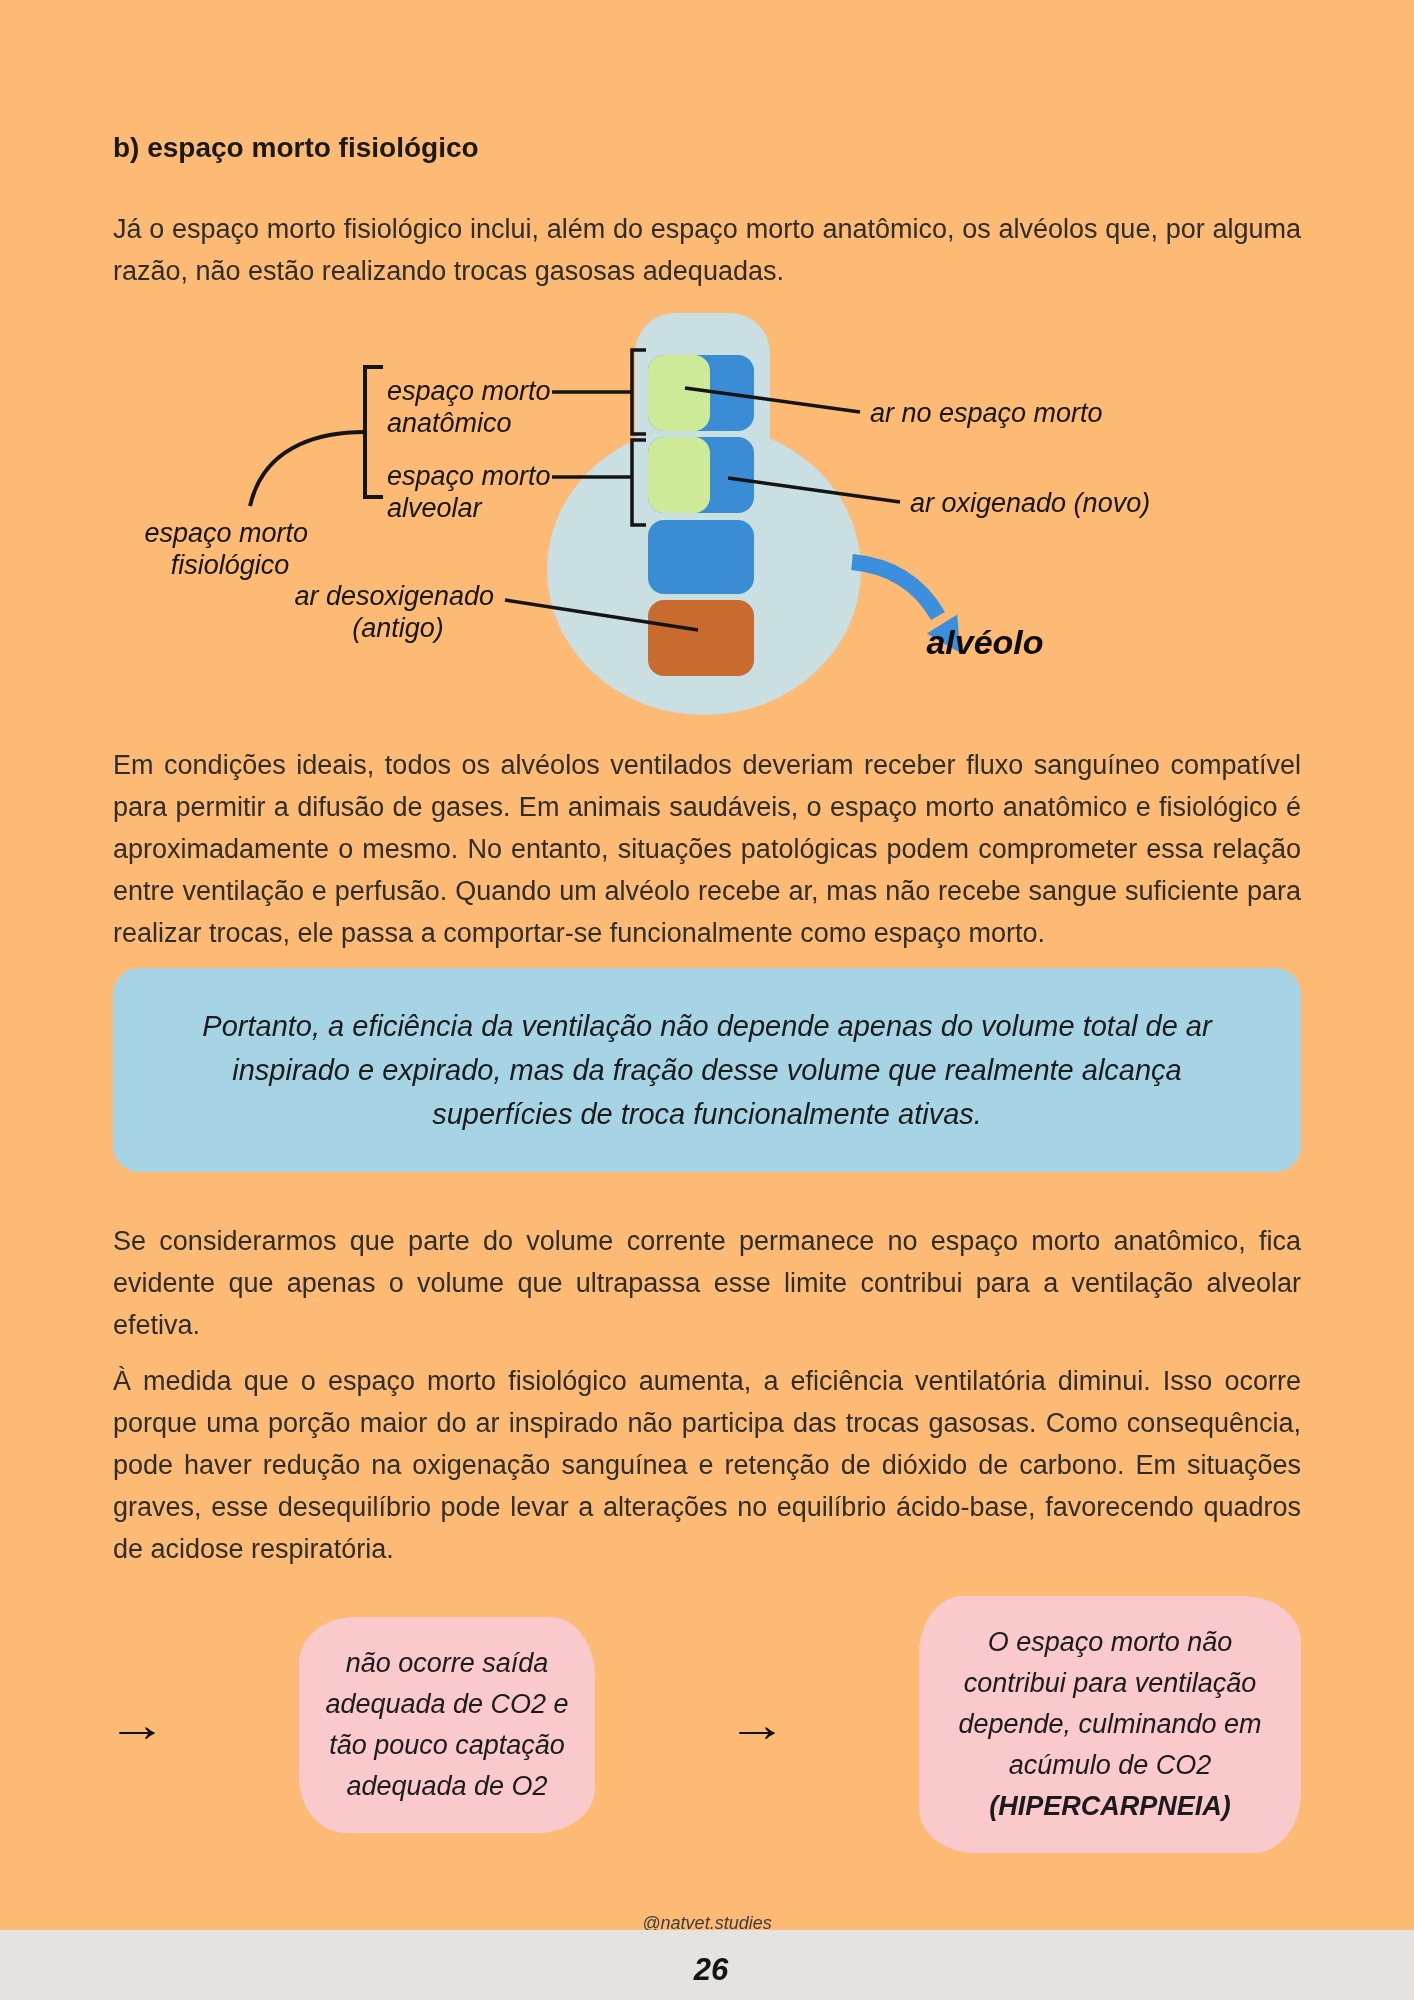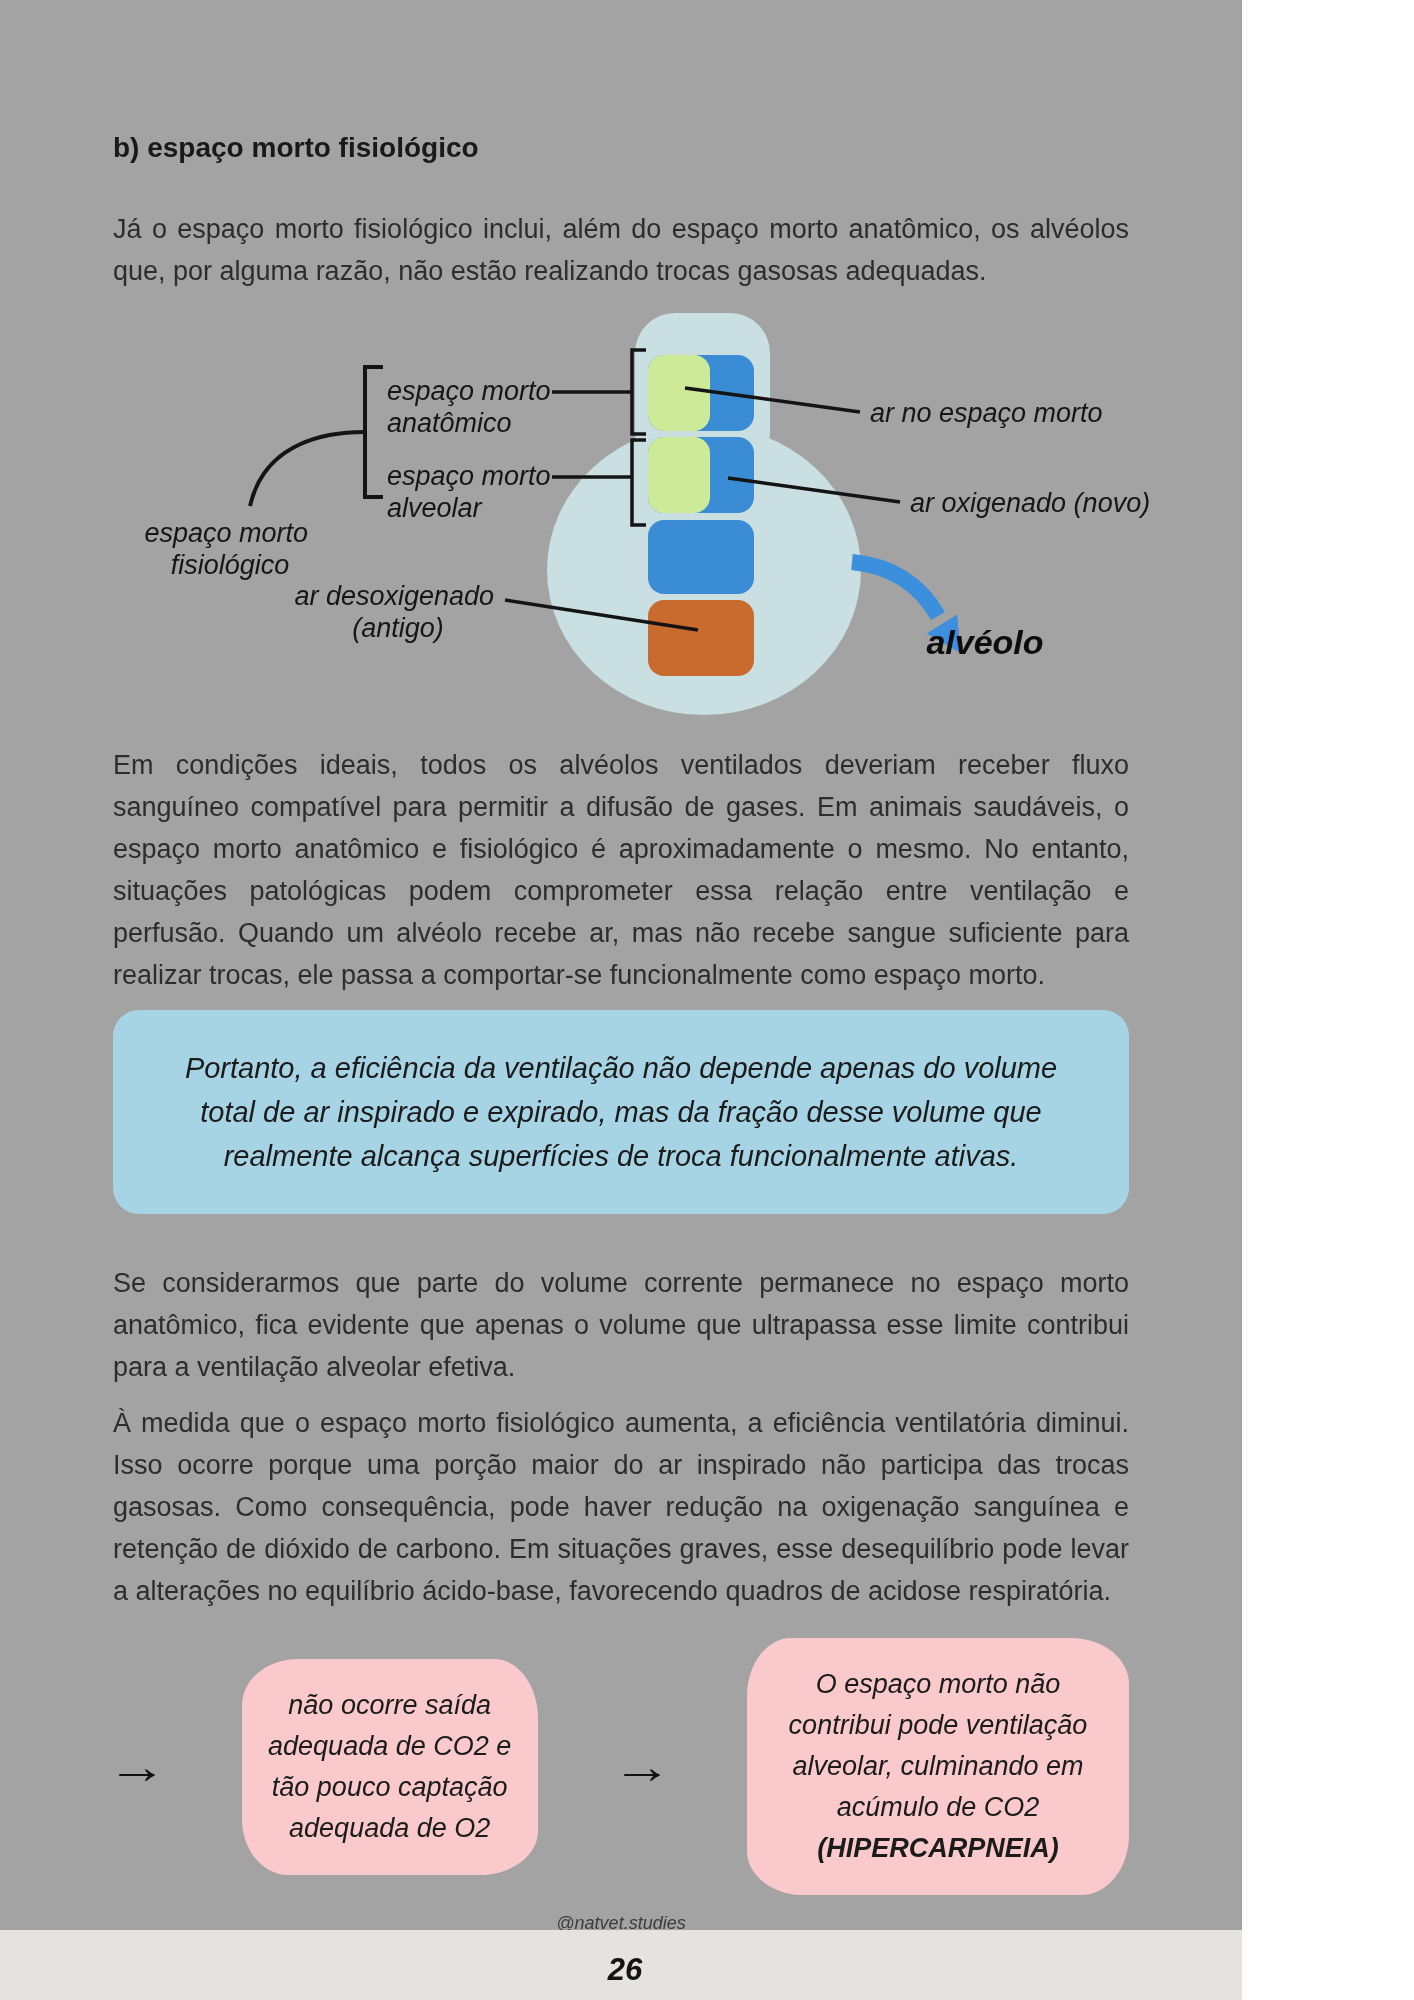--- a/index.html
+++ b/index.html
@@ -1,19 +1,19 @@
 <!DOCTYPE html>
 <html><head>
 <meta charset="utf-8">
 <style>
   html,body{margin:0;padding:0;background:#fff;}
   .page{
     position:relative;
-    width:1242px;height:2000px;
-    background:#a3a3a3;
+    width:1414px;height:2000px;
+    background:#fdba74;
     font-family:"Liberation Sans", sans-serif;
     color:#2d2d2d;
     overflow:hidden;
   }
   .section-title{
     margin:132px 113px 0;
     font-size:28px;
     font-weight:bold;
     color:#191919;
   }
@@ -195,21 +195,21 @@
 
   <p class="body-par p4">À medida que o espaço morto fisiológico aumenta, a eficiência ventilatória diminui. Isso ocorre porque uma porção maior do ar inspirado não participa das trocas gasosas. Como consequência, pode haver redução na oxigenação sanguínea e retenção de dióxido de carbono. Em situações graves, esse desequilíbrio pode levar a alterações no equilíbrio ácido-base, favorecendo quadros de acidose respiratória.</p>
 
   <div class="flow">
     <div class="flow-arrow">→</div>
     <div class="flow-box box-2">
       <span>não ocorre saída adequada de CO2 e tão pouco captação adequada de O2</span>
     </div>
     <div class="flow-arrow">→</div>
     <div class="flow-box box-3">
-      <span>O espaço morto não contribui pode ventilação alveolar, culminando em acúmulo de CO2</span>
+      <span>O espaço morto não contribui para ventilação depende, culminando em acúmulo de CO2</span>
       <strong>(HIPERCARPNEIA)</strong>
     </div>
   </div>
 
   <div class="footer-handle">@natvet.studies</div>
   <div class="footer-band"></div>
   <div class="page-number">26</div>
 
 </div>
 

